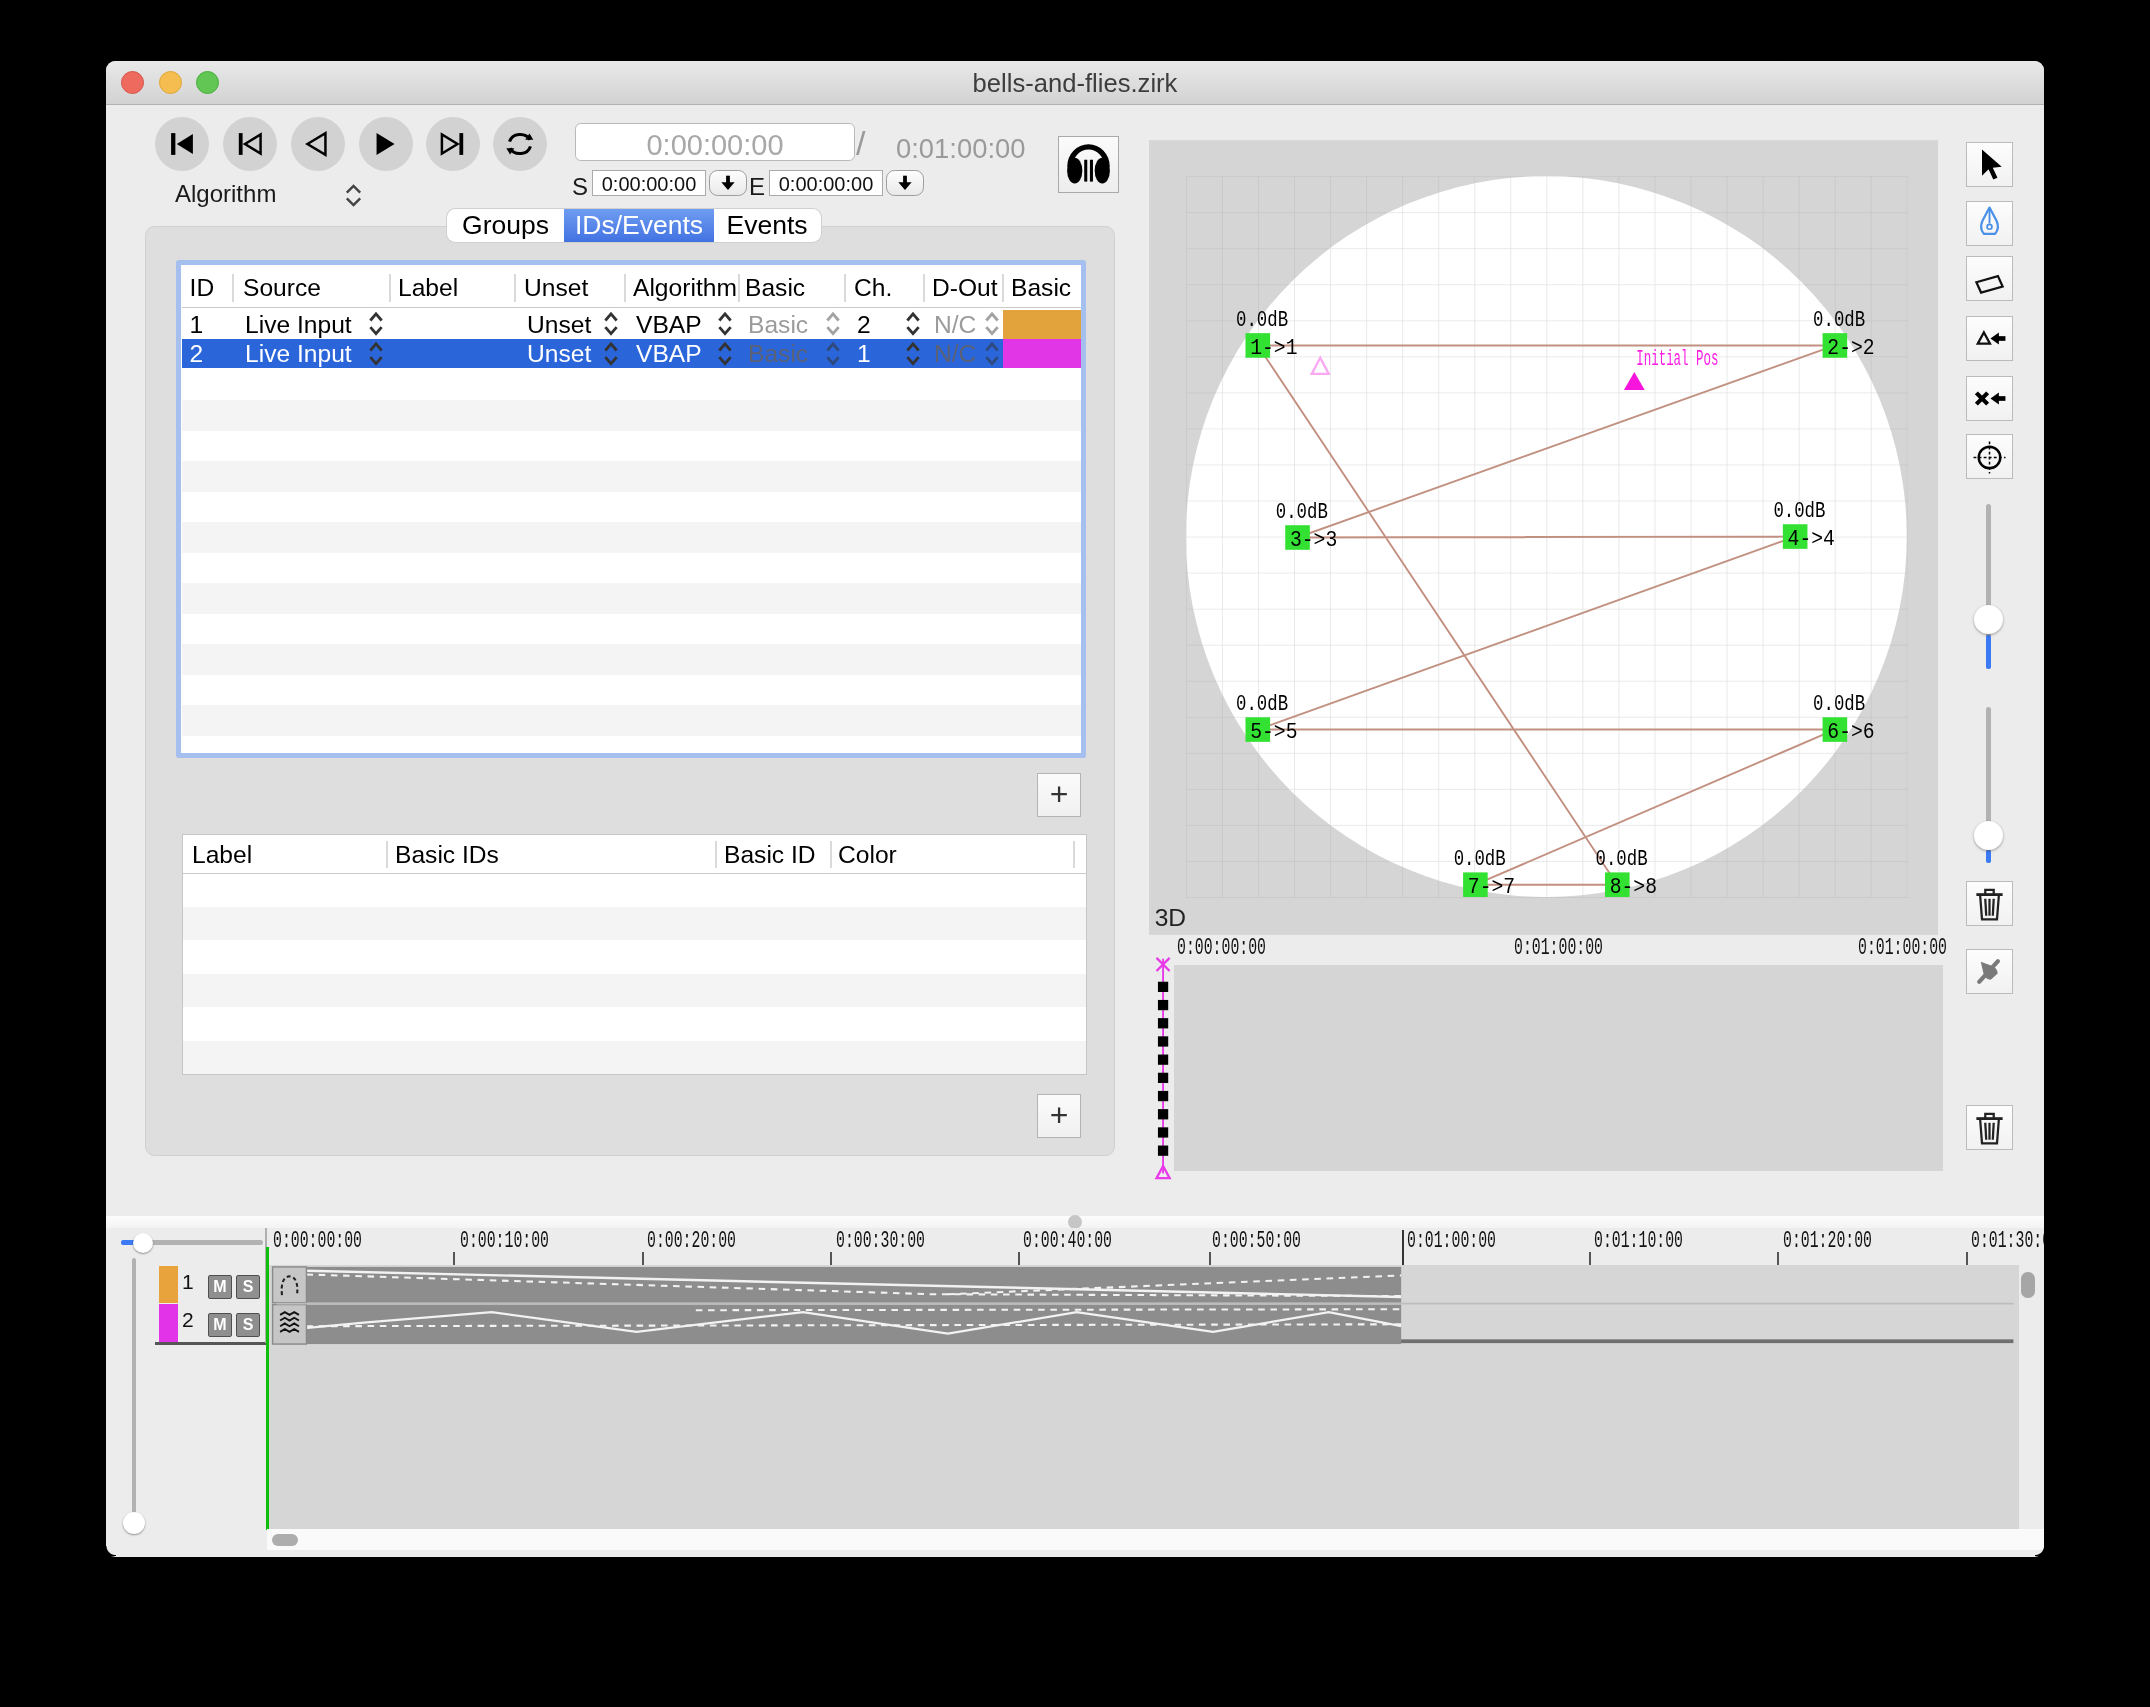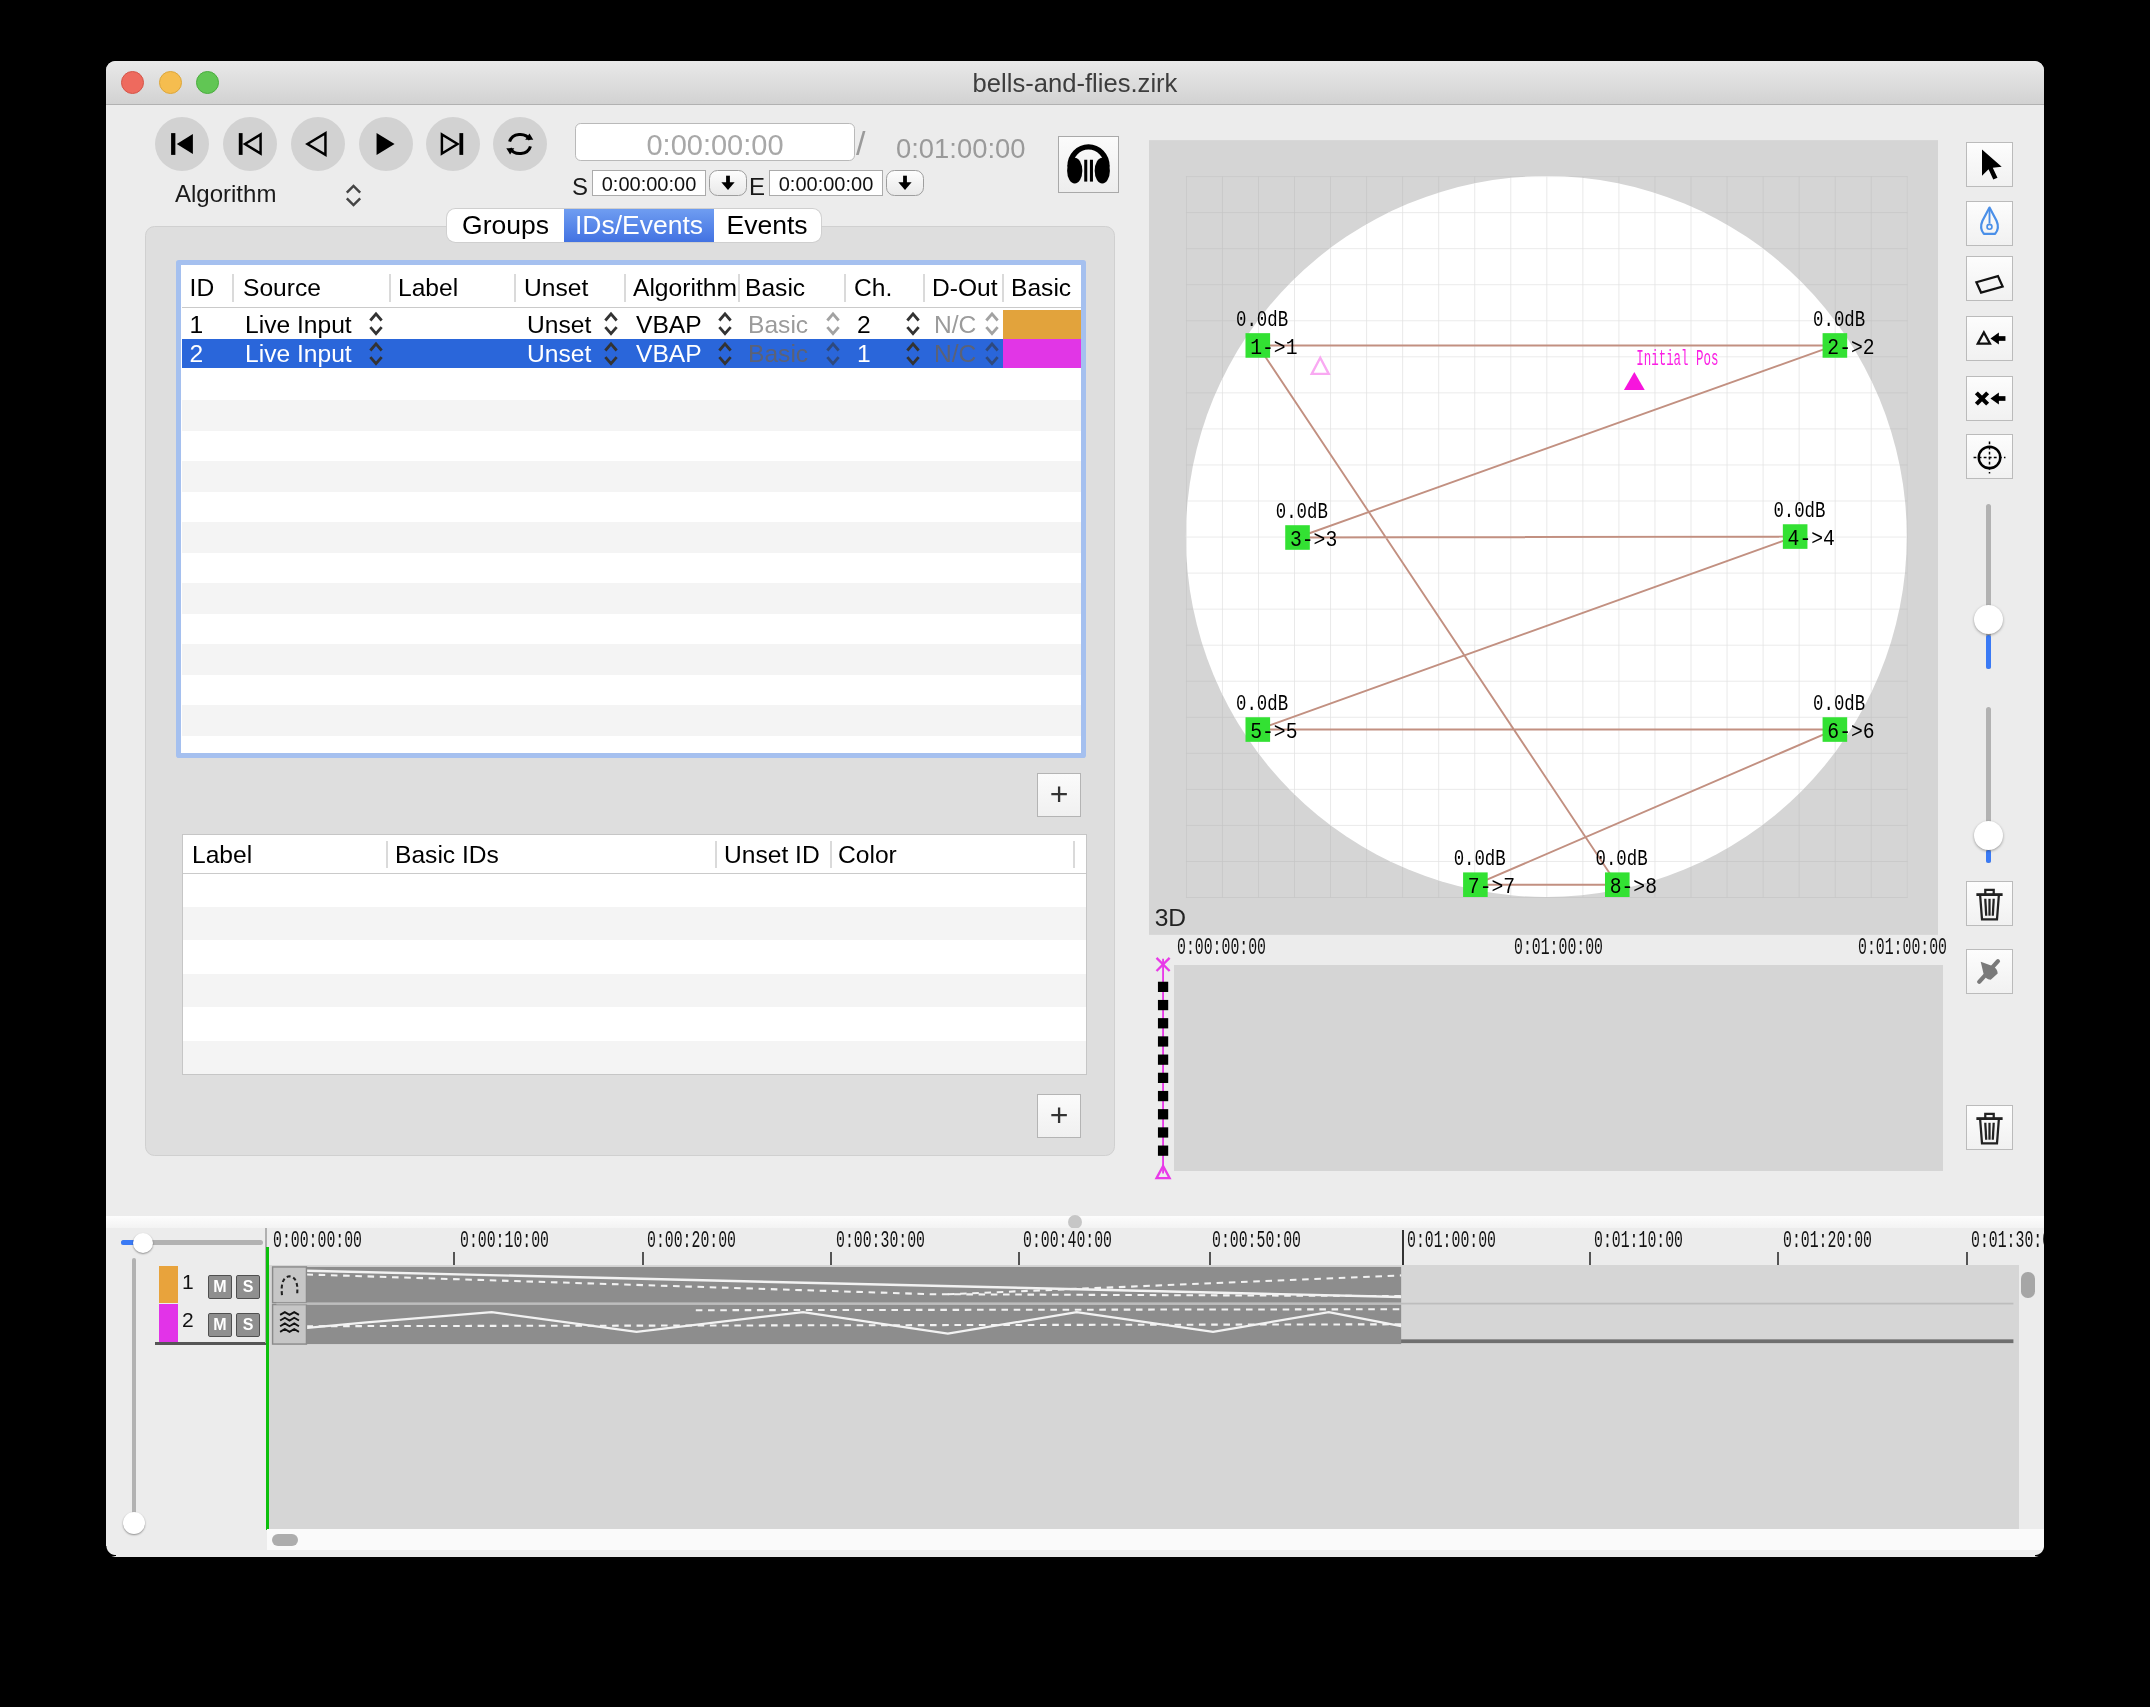--- a/index.html
+++ b/index.html
@@ -205,21 +205,21 @@
     </svg>
 </div>
 
 <div class="plus" style="left:1037px;top:773px;">+</div>
 
 <div class="abs" style="left:182px;top:834px;width:905px;height:241px;background:#fff;border:0.9px solid #c6c6c6;"></div>
 <div class="abs" style="left:183px;top:873px;width:903px;height:201px;background:repeating-linear-gradient(#fff 0px,#fff 34px,#f4f4f4 34px,#f4f4f4 67px);"></div>
 <div class="abs" style="left:183px;top:835px;width:903px;height:39px;background:#fff;border-bottom:0.9px solid #cacaca;"></div>
 <div class="h2tx" style="left:192px;">Label</div>
 <div class="h2tx" style="left:395px;">Basic IDs</div>
-<div class="h2tx" style="left:724px;">Unset ID</div>
+<div class="h2tx" style="left:724px;">Basic ID</div>
 <div class="h2tx" style="left:838px;">Color</div>
 <div class="h2sep" style="left:386px;"></div>
 <div class="h2sep" style="left:715px;"></div>
 <div class="h2sep" style="left:830px;"></div>
 <div class="h2sep" style="left:1073px;"></div>
 
 <div class="plus" style="left:1037px;top:1094px;">+</div>
 
 <svg class="abs" style="left:1149px;top:140px;" width="789" height="795" viewBox="0 0 834 840">
   <defs>

